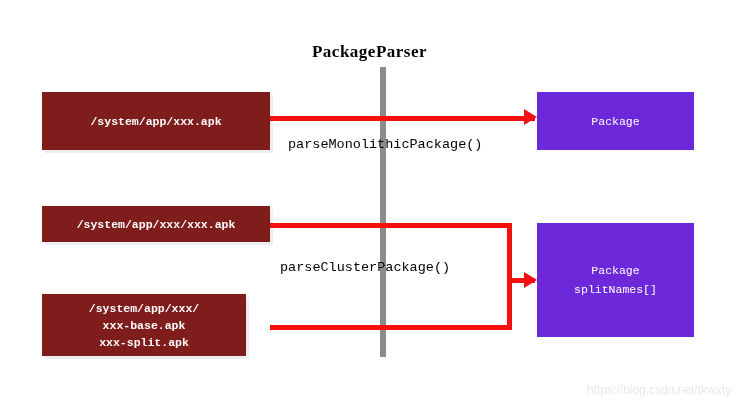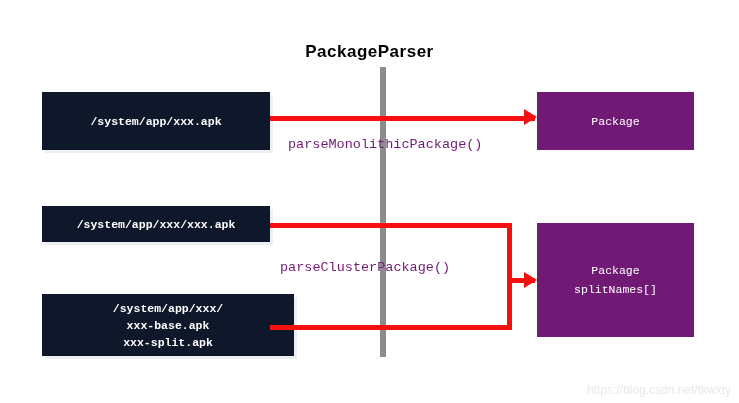--- a/index.html
+++ b/index.html
@@ -18,63 +18,63 @@
     overflow: hidden;
   }
 
   
   .diagram-title {
     position: absolute;
     left: 0;
     top: 42px;
     width: 739px;
     text-align: center;
-    font-family: Liberation Sans, sans-serif;
+    font-family: Liberation Serif, serif;
     font-size: 17px;
     font-weight: bold;
     letter-spacing: 0.5px;
     color: #000000;
     white-space: pre;
   }
 
   
   .lifeline {
     position: absolute;
     left: 380px;
     top: 67px;
     width: 6px;
     height: 290px;
     background: #8c8c8c;
   }
 
   
   .src-box {
     position: absolute;
-    background: #0f172a;
+    background: #7f1d1d;
     box-shadow: 3px 3px 0 0 #eceff1;
     display: flex;
     align-items: center;
     justify-content: center;
     text-align: center;
     color: #ffffff;
     font-family: "Liberation Mono", "DejaVu Sans Mono", monospace;
     font-size: 11.5px;
     font-weight: bold;
     line-height: 17px;
     white-space: pre-line;
     letter-spacing: 0px;
   }
   #src-box-1 { left: 42px;  top: 92px;  width: 228px; height: 58px; }
   #src-box-2 { left: 42px;  top: 206px; width: 228px; height: 36px; }
-  #src-box-3 { left: 42px;  top: 294px; width: 252px; height: 62px; }
+  #src-box-3 { left: 42px;  top: 294px; width: 204px; height: 62px; }
 
   
   .dst-box {
     position: absolute;
-    background: #701a75;
+    background: #6d28d9;
     display: flex;
     align-items: center;
     justify-content: center;
     text-align: center;
     color: #ffffff;
     font-family: "Liberation Mono", "DejaVu Sans Mono", monospace;
     font-size: 11.5px;
     line-height: 19px;
     white-space: pre-line;
   }
@@ -110,21 +110,21 @@
   #cluster-line-bottom { left: 270px; top: 325px; width: 242px; }
   #cluster-line-vert   { left: 507px; top: 223px; height: 107px; }
   #cluster-line-out    { left: 507px; top: 278px; width: 28px; }
   #cluster-arrow       { left: 524px; top: 272px; }
 
   
   .call-label {
     position: absolute;
     font-family: "Liberation Mono", "DejaVu Sans Mono", monospace;
     font-size: 13.5px;
-    color: #701a75;
+    color: #000000;
     white-space: pre;
     letter-spacing: 0px;
   }
   #label-mono    { left: 288px; top: 137px; }
   #label-cluster { left: 280px; top: 260px; }
 
   
   .watermark {
     position: absolute;
     right: 8px;

